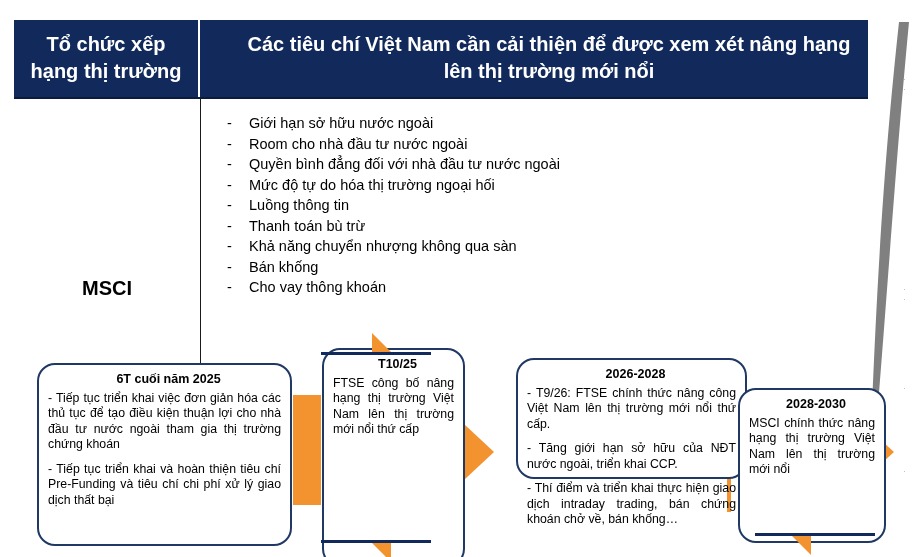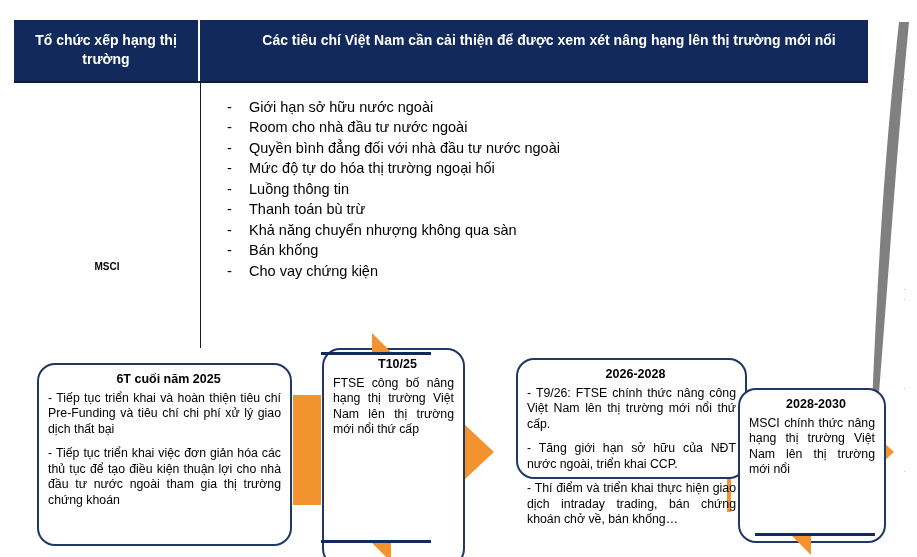--- a/index.html
+++ b/index.html
@@ -34,21 +34,21 @@
     width: 854px;
   }
   .table-header-row {
     display: flex;
     background: #12295c;
     border-bottom: 2px solid #0b1a3d;
   }
   .th {
     color: #ffffff;
     font-weight: bold;
-    font-size: 14px;
+    font-size: 20px;
     text-align: center;
     padding: 11px 6px 12px 6px;
     line-height: 1.35;
     box-sizing: border-box;
   }
   .th-org {
     width: 186px;
     flex: 0 0 186px;
     border-right: 2px solid #ffffff;
   }
@@ -66,21 +66,21 @@
     border-right: 1.5px solid #1a1a1a;
     position: relative;
   }
   .org-label {
     position: absolute;
     left: 0;
     right: 0;
     top: 178px;
     text-align: center;
     font-weight: bold;
-    font-size: 10px;
+    font-size: 20px;
   }
   .td-criteria {
     flex: 1 1 auto;
     padding: 14px 0 0 20px;
   }
   .criteria-list {
     list-style: none;
     margin: 0;
     padding: 0;
   }
@@ -204,41 +204,41 @@
     <div class="td-criteria">
       <ul class="criteria-list">
         <li><span class="dash">-</span><span>Giới hạn sở hữu nước ngoài</span></li>
         <li><span class="dash">-</span><span>Room cho nhà đầu tư nước ngoài</span></li>
         <li><span class="dash">-</span><span>Quyền bình đẳng đối với nhà đầu tư nước ngoài</span></li>
         <li><span class="dash">-</span><span>Mức độ tự do hóa thị trường ngoại hối</span></li>
         <li><span class="dash">-</span><span>Luồng thông tin</span></li>
         <li><span class="dash">-</span><span>Thanh toán bù trừ</span></li>
         <li><span class="dash">-</span><span>Khả năng chuyển nhượng không qua sàn</span></li>
         <li><span class="dash">-</span><span>Bán khống</span></li>
-        <li><span class="dash">-</span><span>Cho vay chứng kiện</span></li>
+        <li><span class="dash">-</span><span>Cho vay thông khoán</span></li>
       </ul>
     </div>
   </div>
 </div>
 
 <div id="timeline">
 
   <div class="connector conn-bar" style="left:293px; top:395px; width:28px; height:110px;"></div>
 
   <div class="connector conn-tri-right" style="left:464px; top:424px;"></div>
 
   <div class="connector conn-bar" style="left:727px; top:392px; width:4px; height:120px;"></div>
 
   <div class="connector conn-tri-right" style="left:872px; top:432px; border-top-width:20px; border-bottom-width:20px; border-left-width:22px;"></div>
 
   <div class="tl-box" style="left:37px; top:363px; width:255px; height:183px;">
     <div class="tl-title">6T cuối năm 2025</div>
     <div class="tl-body">
+      <p class="tl-para">- Tiếp tục triển khai việc đơn giản hóa các thủ tục để tạo điều kiện thuận lợi cho nhà đầu tư nước ngoài tham gia thị trường chứng khoán</p>
       <p class="tl-para">- Tiếp tục triển khai và hoàn thiện tiêu chí Pre-Funding và tiêu chí chi phí xử lý giao dịch thất bại</p>
-      <p class="tl-para">- Tiếp tục triển khai việc đơn giản hóa các thủ tục để tạo điều kiện thuận lợi cho nhà đầu tư nước ngoài tham gia thị trường chứng khoán</p>
     </div>
   </div>
 
   <div class="tl-box" style="left:322px; top:348px; width:143px; height:219px;">
     <div class="tl-title">T10/25</div>
     <div class="tl-body">
       <p class="tl-para">FTSE công bố nâng hạng thị trường Việt Nam lên thị trường mới nổi thứ cấp</p>
     </div>
   </div>
 

